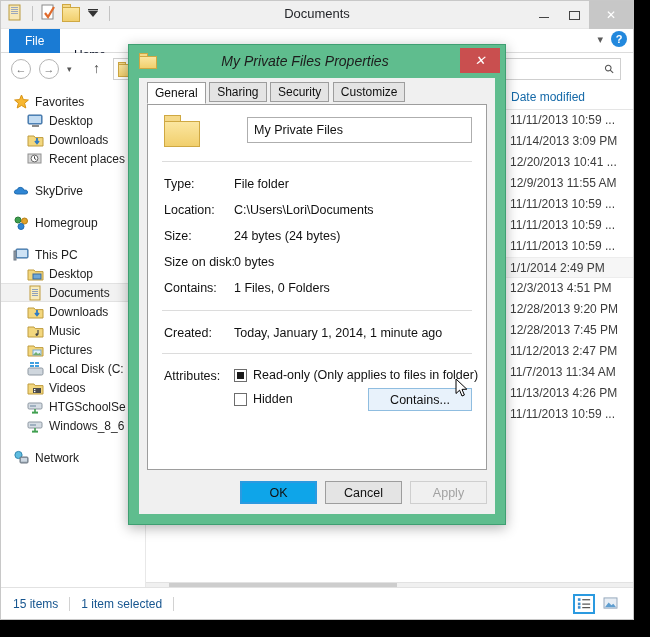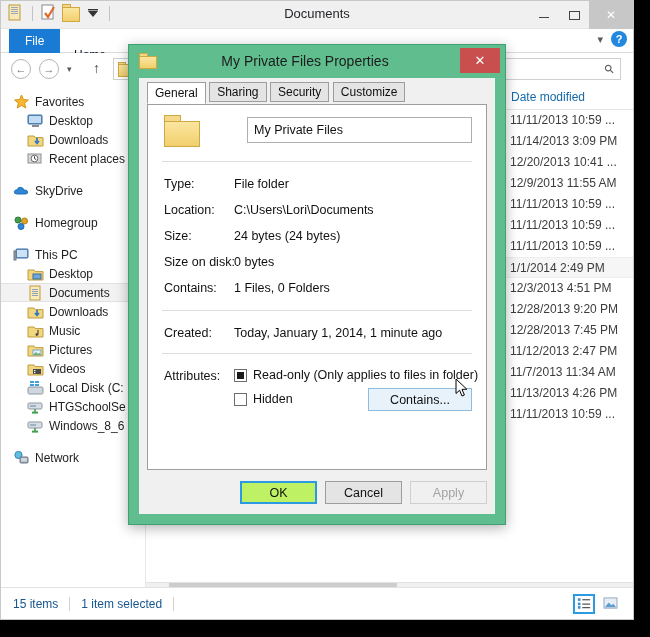--- a/index.html
+++ b/index.html
@@ -139,21 +139,21 @@
   .viewbtn { width: 22px; height: 20px; display:flex; align-items:center; justify-content:center; }
   .viewbtn.active { border: 2px solid #2b9ae0; }
 
   
   .dialog {
     position: absolute; left: 128px; top: 44px; width: 378px; height: 481px;
     background: #5fbd8e;
     border: 1px solid #3f9f72;
     box-shadow: 0 3px 12px rgba(0,0,0,.3);
   }
-  .dlg-title { position: relative; height: 19px; }
+  .dlg-title { position: relative; height: 19px; font-style: italic; }
   .dlg-folder-ico { position: absolute; left: 10px; top: 8px; width: 18px; height: 16px; }
   .dlg-title-text {
     position: absolute; left: 36px; right: 60px; top: 8px;
     text-align: center; font-size: 14px; color: #1d1d1d;
   }
   .dlg-close {
     position: absolute; right: 5px; top: 3px; width: 40px; height: 25px;
     background: #c94f4f; color: #fff; font-size: 13px;
     display: flex; align-items: center; justify-content: center;
   }
@@ -197,21 +197,21 @@
     position: absolute; right: 14px; top: 24px; width: 104px; height: 23px;
     border: 1px solid #8fbde0; background: #e8f2fb;
     font-size: 12.5px; color: #111; display: flex; align-items: center; justify-content: center;
   }
   .dlg-buttons { position: absolute; right: 8px; bottom: 10px; display: flex; gap: 8px; }
   .dbtn {
     width: 77px; height: 23px; font-size: 12.5px; color: #111;
     border: 1px solid #9d9d9d; background: #e4e4e4;
     display: flex; align-items: center; justify-content: center;
   }
-  .dbtn.default { border: 2px solid #2b9ae0; background: #bef264; }
+  .dbtn.default { border: 2px solid #2b9ae0; background: #0ea5e9; }
   .dbtn.disabled { color: #a2a2a2; border-color: #cfcfcf; background: #f0f0f0; }
 
   
   .cursor { position: absolute; left: 455px; top: 378px; width: 14px; height: 20px; }
 
   
   .folder-shape { position: absolute; inset: 0; }
   .folder-shape .back {
     position: absolute; left: 0; bottom: 0; width: 100%; height: 82%;
     background: linear-gradient(#fbe6a0, #f1cf6d); border: 1px solid #cfa842;
@@ -424,39 +424,39 @@
                 <path d="M1 4 H7 L8.2 5.6 H16 V14 H1 Z" fill="#f3d77e" stroke="#bf9c3e"></path>
                 <rect x="6" y="8" width="8" height="5" fill="#dff0fb" stroke="#7aa9cf"></rect>
                 <path d="M6 13 L9 10 L11 12 L12.5 10.8 L14 13 Z" fill="#6fae6f"></path>
               </svg>
           </span>
           <span>Pictures</span>
         </div>
         <div class="navitem indent1">
           <span class="ic">
             <svg viewBox="0 0 17 16" width="17" height="16">
-                <path d="M1 4 H7 L8.2 5.6 H16 V14 H1 Z" fill="#f3d77e" stroke="#bf9c3e"></path>
-                <rect x="6" y="8" width="8" height="5" fill="#4a4a4a"></rect>
-                <rect x="7" y="9" width="1.4" height="1.2" fill="#fff"></rect>
-                <rect x="7" y="11" width="1.4" height="1.2" fill="#fff"></rect>
-              </svg>
-          </span>
-          <span>Videos</span>
-        </div>
-        <div class="navitem indent1">
-          <span class="ic">
-            <svg viewBox="0 0 17 16" width="17" height="16">
                 <rect x="1" y="7" width="15" height="7" rx="1.4" fill="#cfd6dd" stroke="#8d97a1"></rect>
                 <rect x="3" y="1" width="4" height="2" fill="#3fa0e0"></rect>
                 <rect x="8" y="1" width="4" height="2" fill="#3fa0e0"></rect>
                 <rect x="3" y="4" width="4" height="2" fill="#3fa0e0"></rect>
                 <rect x="8" y="4" width="4" height="2" fill="#3fa0e0"></rect>
               </svg>
           </span>
           <span>Local Disk (C:</span>
+        </div>
+        <div class="navitem indent1">
+          <span class="ic">
+            <svg viewBox="0 0 17 16" width="17" height="16">
+                <path d="M1 4 H7 L8.2 5.6 H16 V14 H1 Z" fill="#f3d77e" stroke="#bf9c3e"></path>
+                <rect x="6" y="8" width="8" height="5" fill="#4a4a4a"></rect>
+                <rect x="7" y="9" width="1.4" height="1.2" fill="#fff"></rect>
+                <rect x="7" y="11" width="1.4" height="1.2" fill="#fff"></rect>
+              </svg>
+          </span>
+          <span>Videos</span>
         </div>
         <div class="navitem indent1">
           <span class="ic">
             <svg viewBox="0 0 17 16" width="17" height="16">
                 <rect x="1" y="4" width="14" height="6" rx="1.2" fill="#d6dde4" stroke="#8d97a1"></rect>
                 <rect x="3" y="6" width="6" height="2" fill="#9fb0c0"></rect>
                 <path d="M8 10 V13" stroke="#3f9f4f" stroke-width="1.6"></path>
                 <rect x="5" y="12.6" width="6" height="2" fill="#3f9f4f"></rect>
               </svg>
           </span>

